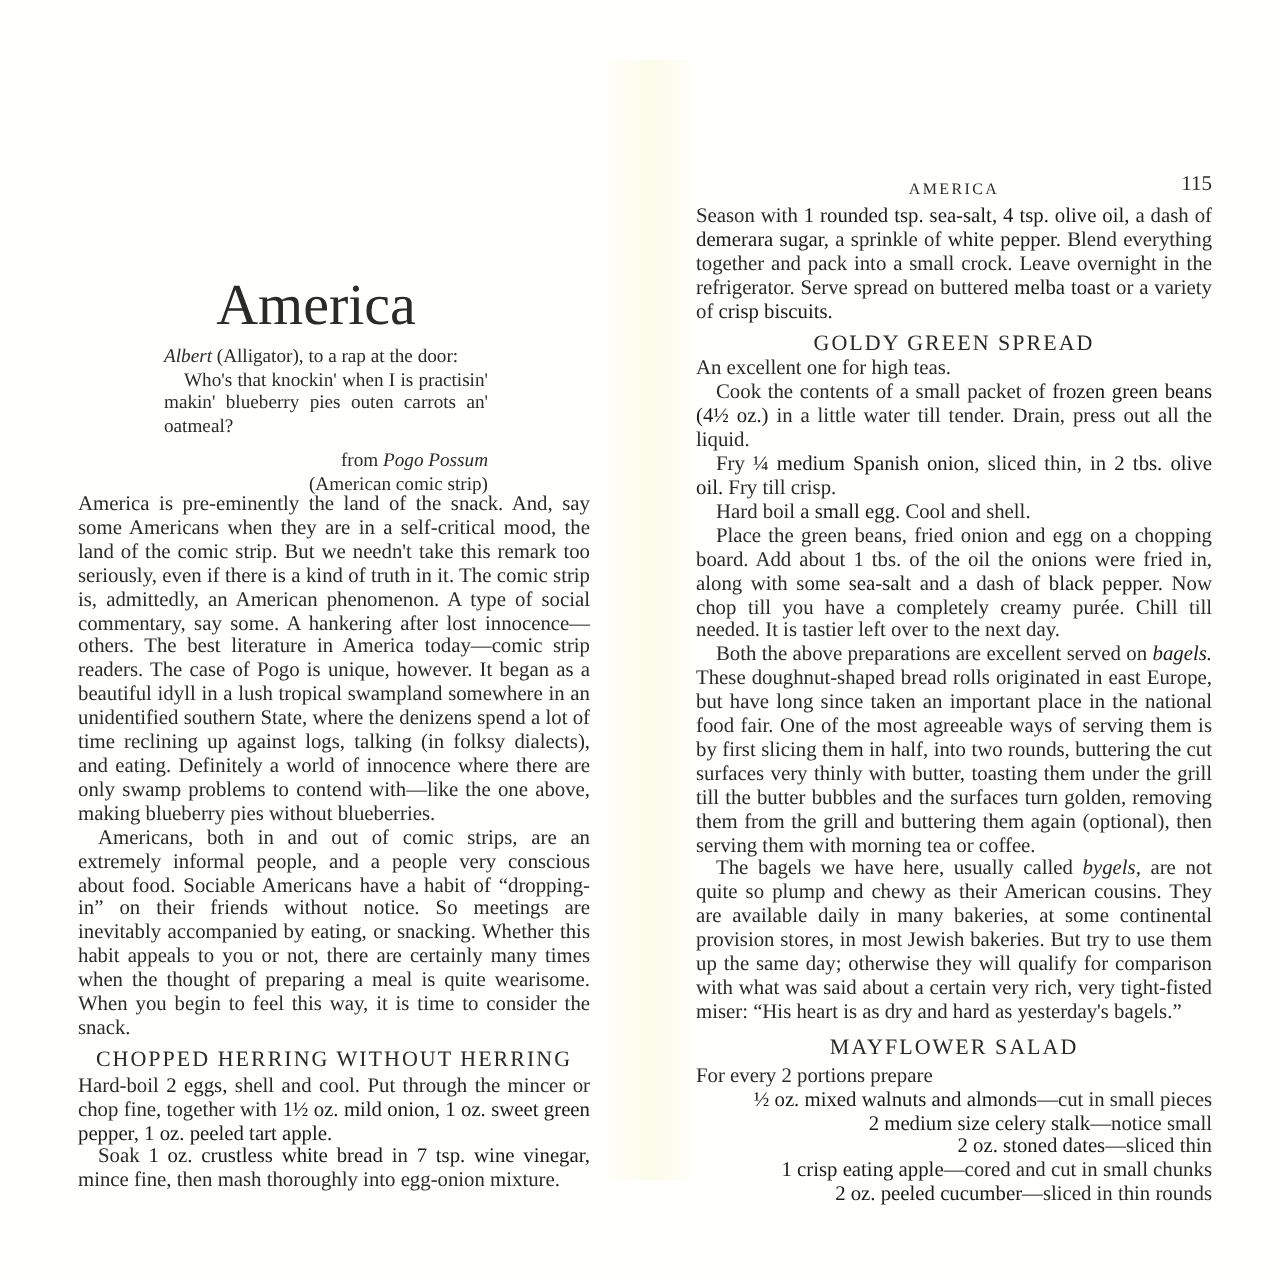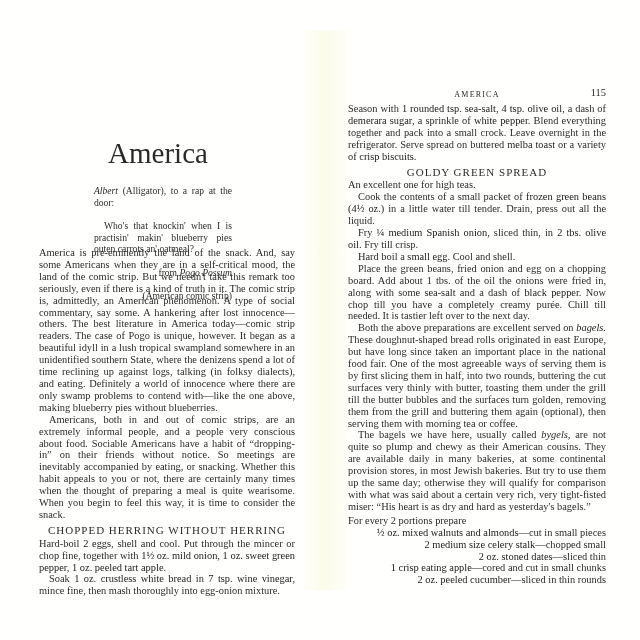--- a/index.html
+++ b/index.html
@@ -34,21 +34,21 @@
     }
     .chapter-title {
       position: absolute; left: 0; width: 316px; top: 137px;
       text-align: center; font-size: 29px; font-weight: normal; margin: 0;
       color: #2a2a2a;
     }
     .epigraph {
       position: absolute; left: 82px; width: 162px; top: 173px;
       font-size: 9.6px; line-height: 11.5px; text-align: justify;
     }
-    .epigraph p { margin: 12px; }
+    .epigraph p { margin: 0; }
     .epigraph .indent { text-indent: 10px; }
     .attrib { text-align: right; }
     p { margin: 0; }
     .ind { text-indent: 10px; }
     b { font-weight: normal; color: #1a1a1a; }
     .recipe-title {
       text-align: center; letter-spacing: 1px; font-size: 11px;
       margin: 4px 0 1px 0; text-transform: uppercase; font-family: Liberation Serif, serif;
     }
     .running-head {
@@ -98,21 +98,22 @@
 
   <div class="recipe-title">GOLDY GREEN SPREAD</div>
   <p>An excellent one for high teas.</p>
   <p class="ind"><span>Cook the contents of a small packet of </span><b>frozen green beans (4½ oz.)</b><span> in a little water till tender. Drain, press out all the liquid.</span></p>
   <p class="ind"><span>Fry </span><b>¼ medium Spanish onion,</b><span> sliced thin, in </span><b>2 tbs. olive oil.</b><span> Fry till crisp.</span></p>
   <p class="ind"><span>Hard boil a </span><b>small egg.</b><span> Cool and shell.</span></p>
   <p class="ind"><span>Place the green beans, fried onion and egg on a chopping board. Add about 1 tbs. of the oil the onions were fried in, along with some </span><b>sea-salt</b><span> and a dash of </span><b>black pepper.</b><span> Now chop till you have a completely creamy purée. Chill till needed. It is tastier left over to the next day.</span></p>
   <p class="ind"><span>Both the above preparations are excellent served on </span><i><b>bagels.</b></i><span> These doughnut-shaped bread rolls originated in east Europe, but have long since taken an important place in the national food fair. One of the most agreeable ways of serving them is by first slicing them in half, into two rounds, buttering the cut surfaces very thinly with butter, toasting them under the grill till the butter bubbles and the surfaces turn golden, removing them from the grill and buttering them again (optional), then serving them with morning tea or coffee.</span></p>
   <p class="ind"><span>The bagels we have here, usually called </span><i>bygels,</i><span> are not quite so plump and chewy as their American cousins. They are available daily in many bakeries, at some continental provision stores, in most Jewish bakeries. But try to use them up the same day; otherwise they will qualify for comparison with what was said about a certain very rich, very tight-fisted miser: “His heart is as dry and hard as yesterday's bagels.”</span></p>
 
+  <div class="recipe-title" style="margin-top:6px;">MAYFLOWER SALAD</div>
   <p style="margin-top:2px;font-family:Liberation Serif, serif;">For every 2 portions prepare</p>
   <ul class="ingredients">
     <li><b>½ oz. mixed walnuts and almonds</b><span>—cut in small pieces</span></li>
-    <li><b>2 medium size celery stalk</b><span>—chopped small</span></li>
+    <li><b>2 medium size celery stalk</b><span>—notice small</span></li>
     <li><b>2 oz. stoned dates</b><span>—sliced thin</span></li>
     <li><b>1 crisp eating apple</b><span>—cored and cut in small chunks</span></li>
     <li><b>2 oz. peeled cucumber</b><span>—sliced in thin rounds</span></li>
   </ul>
 </div>
 
 </body></html>

